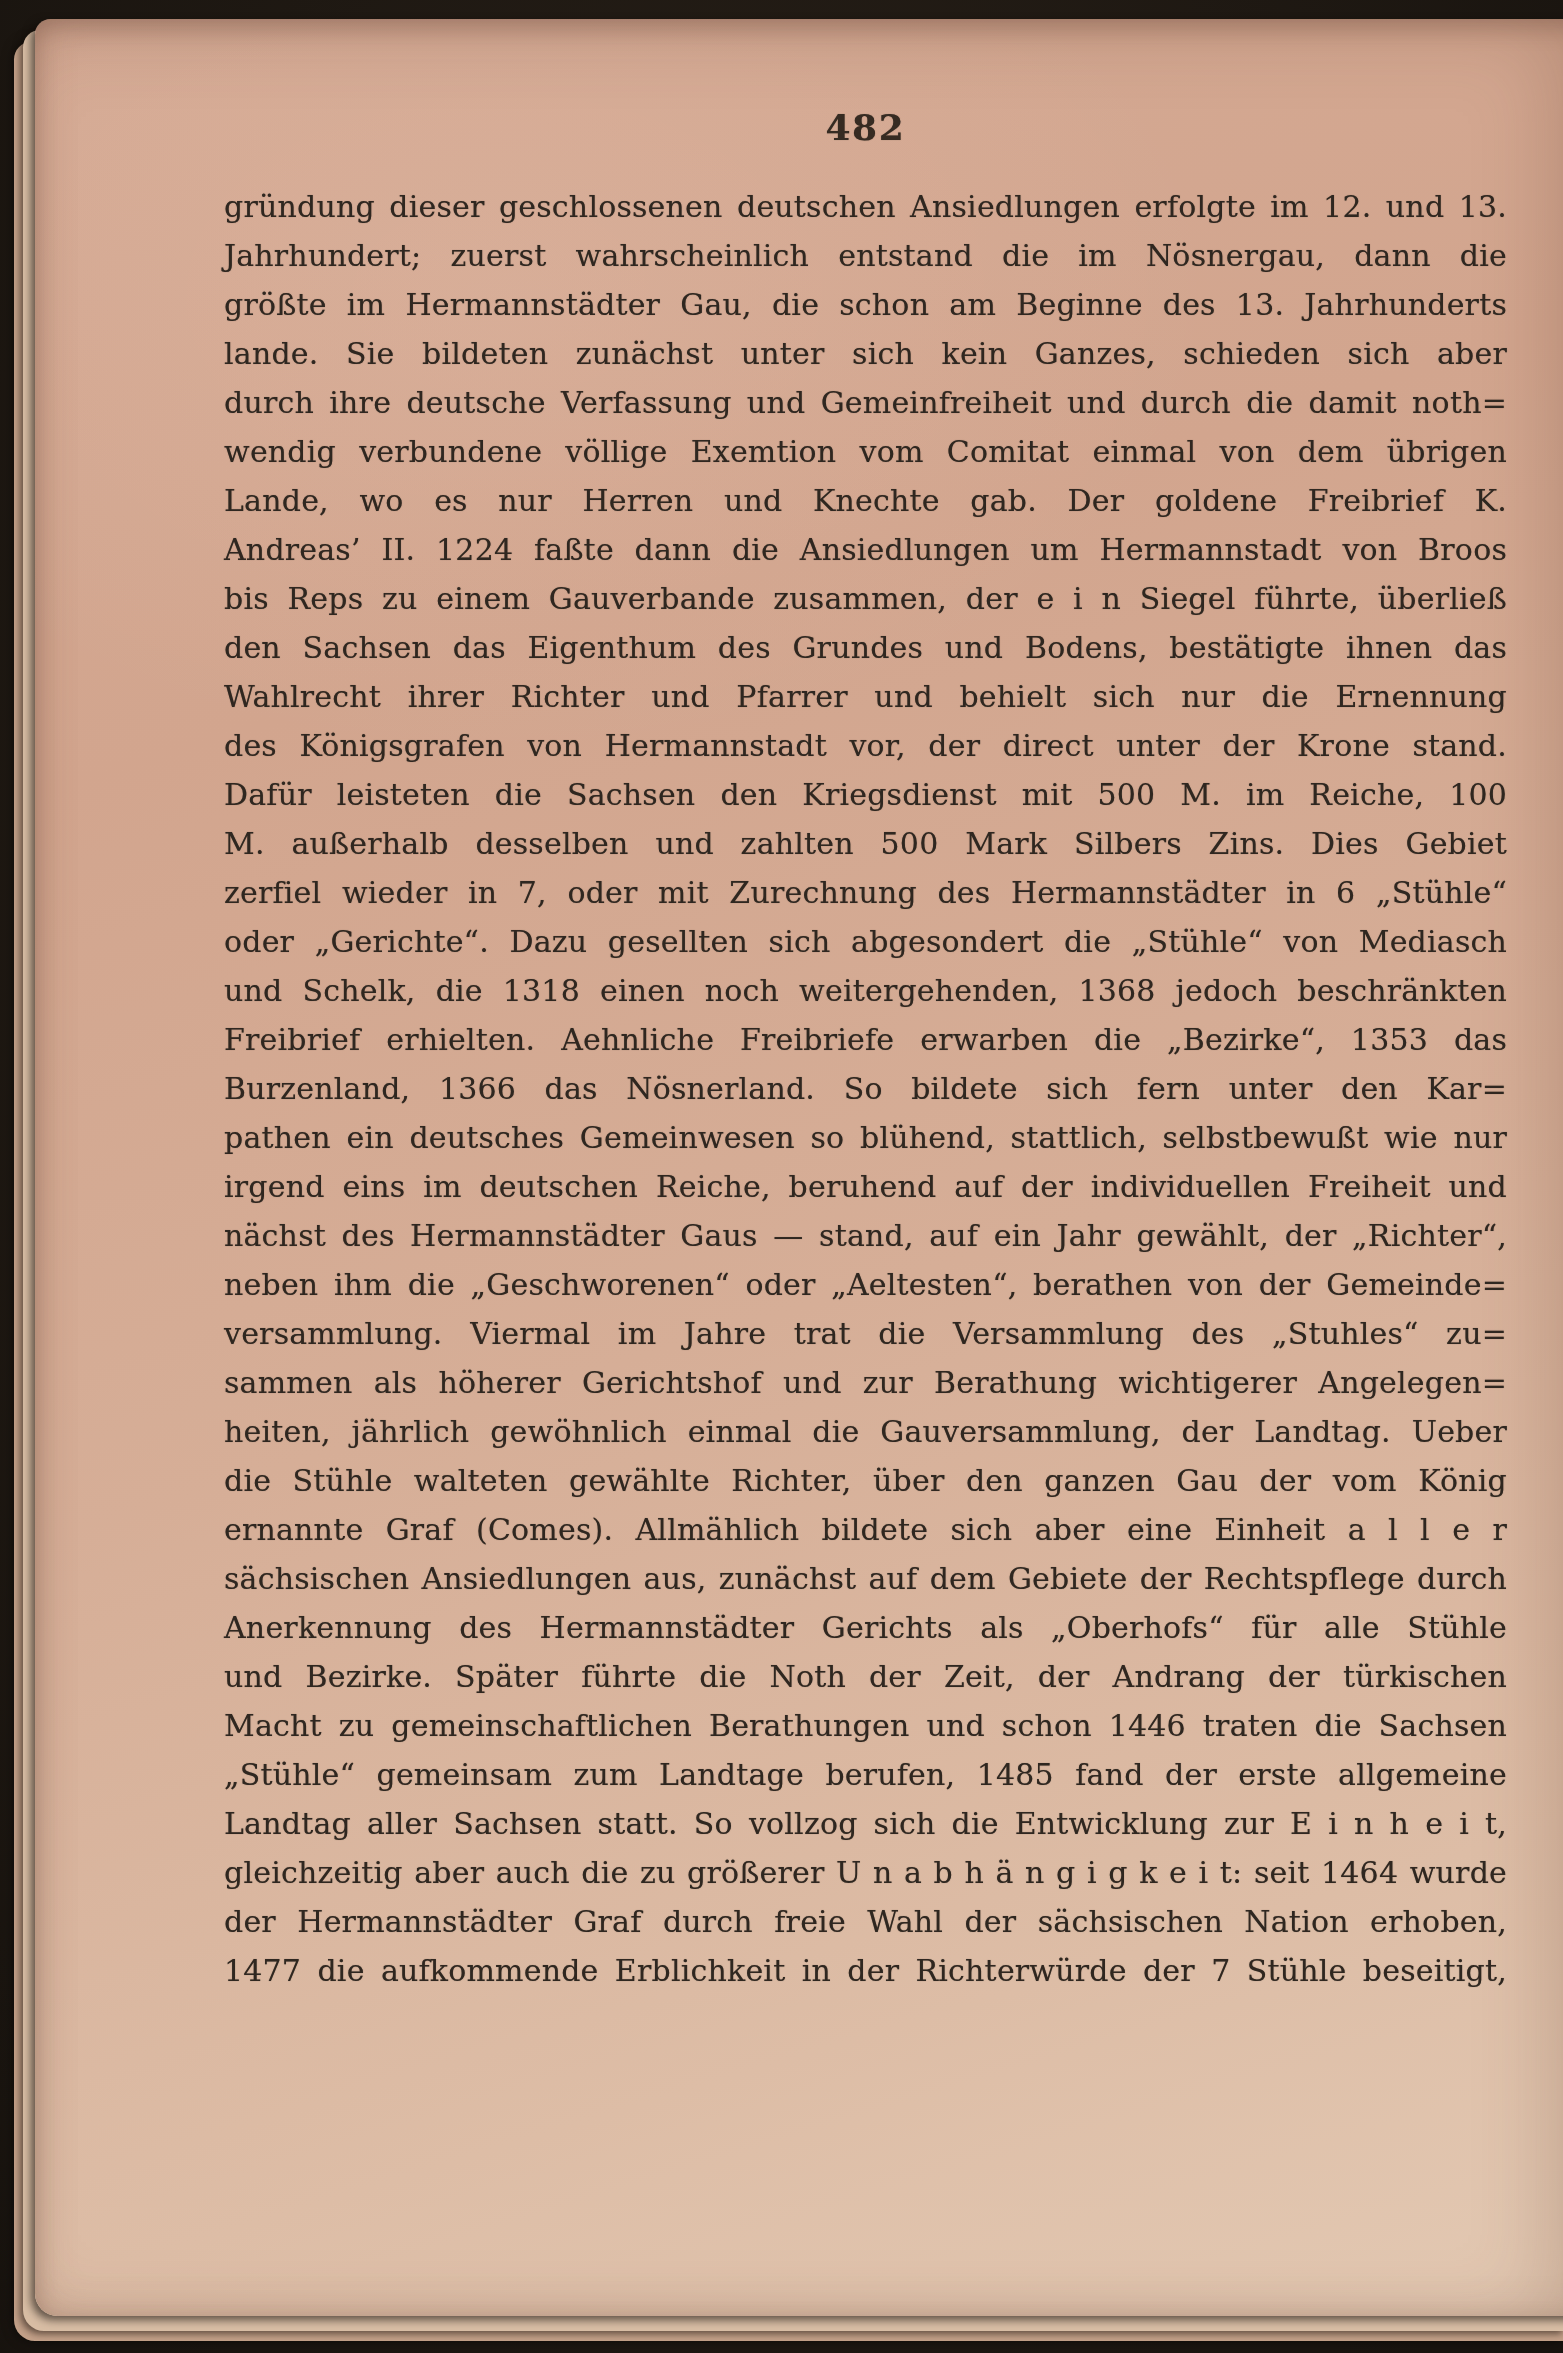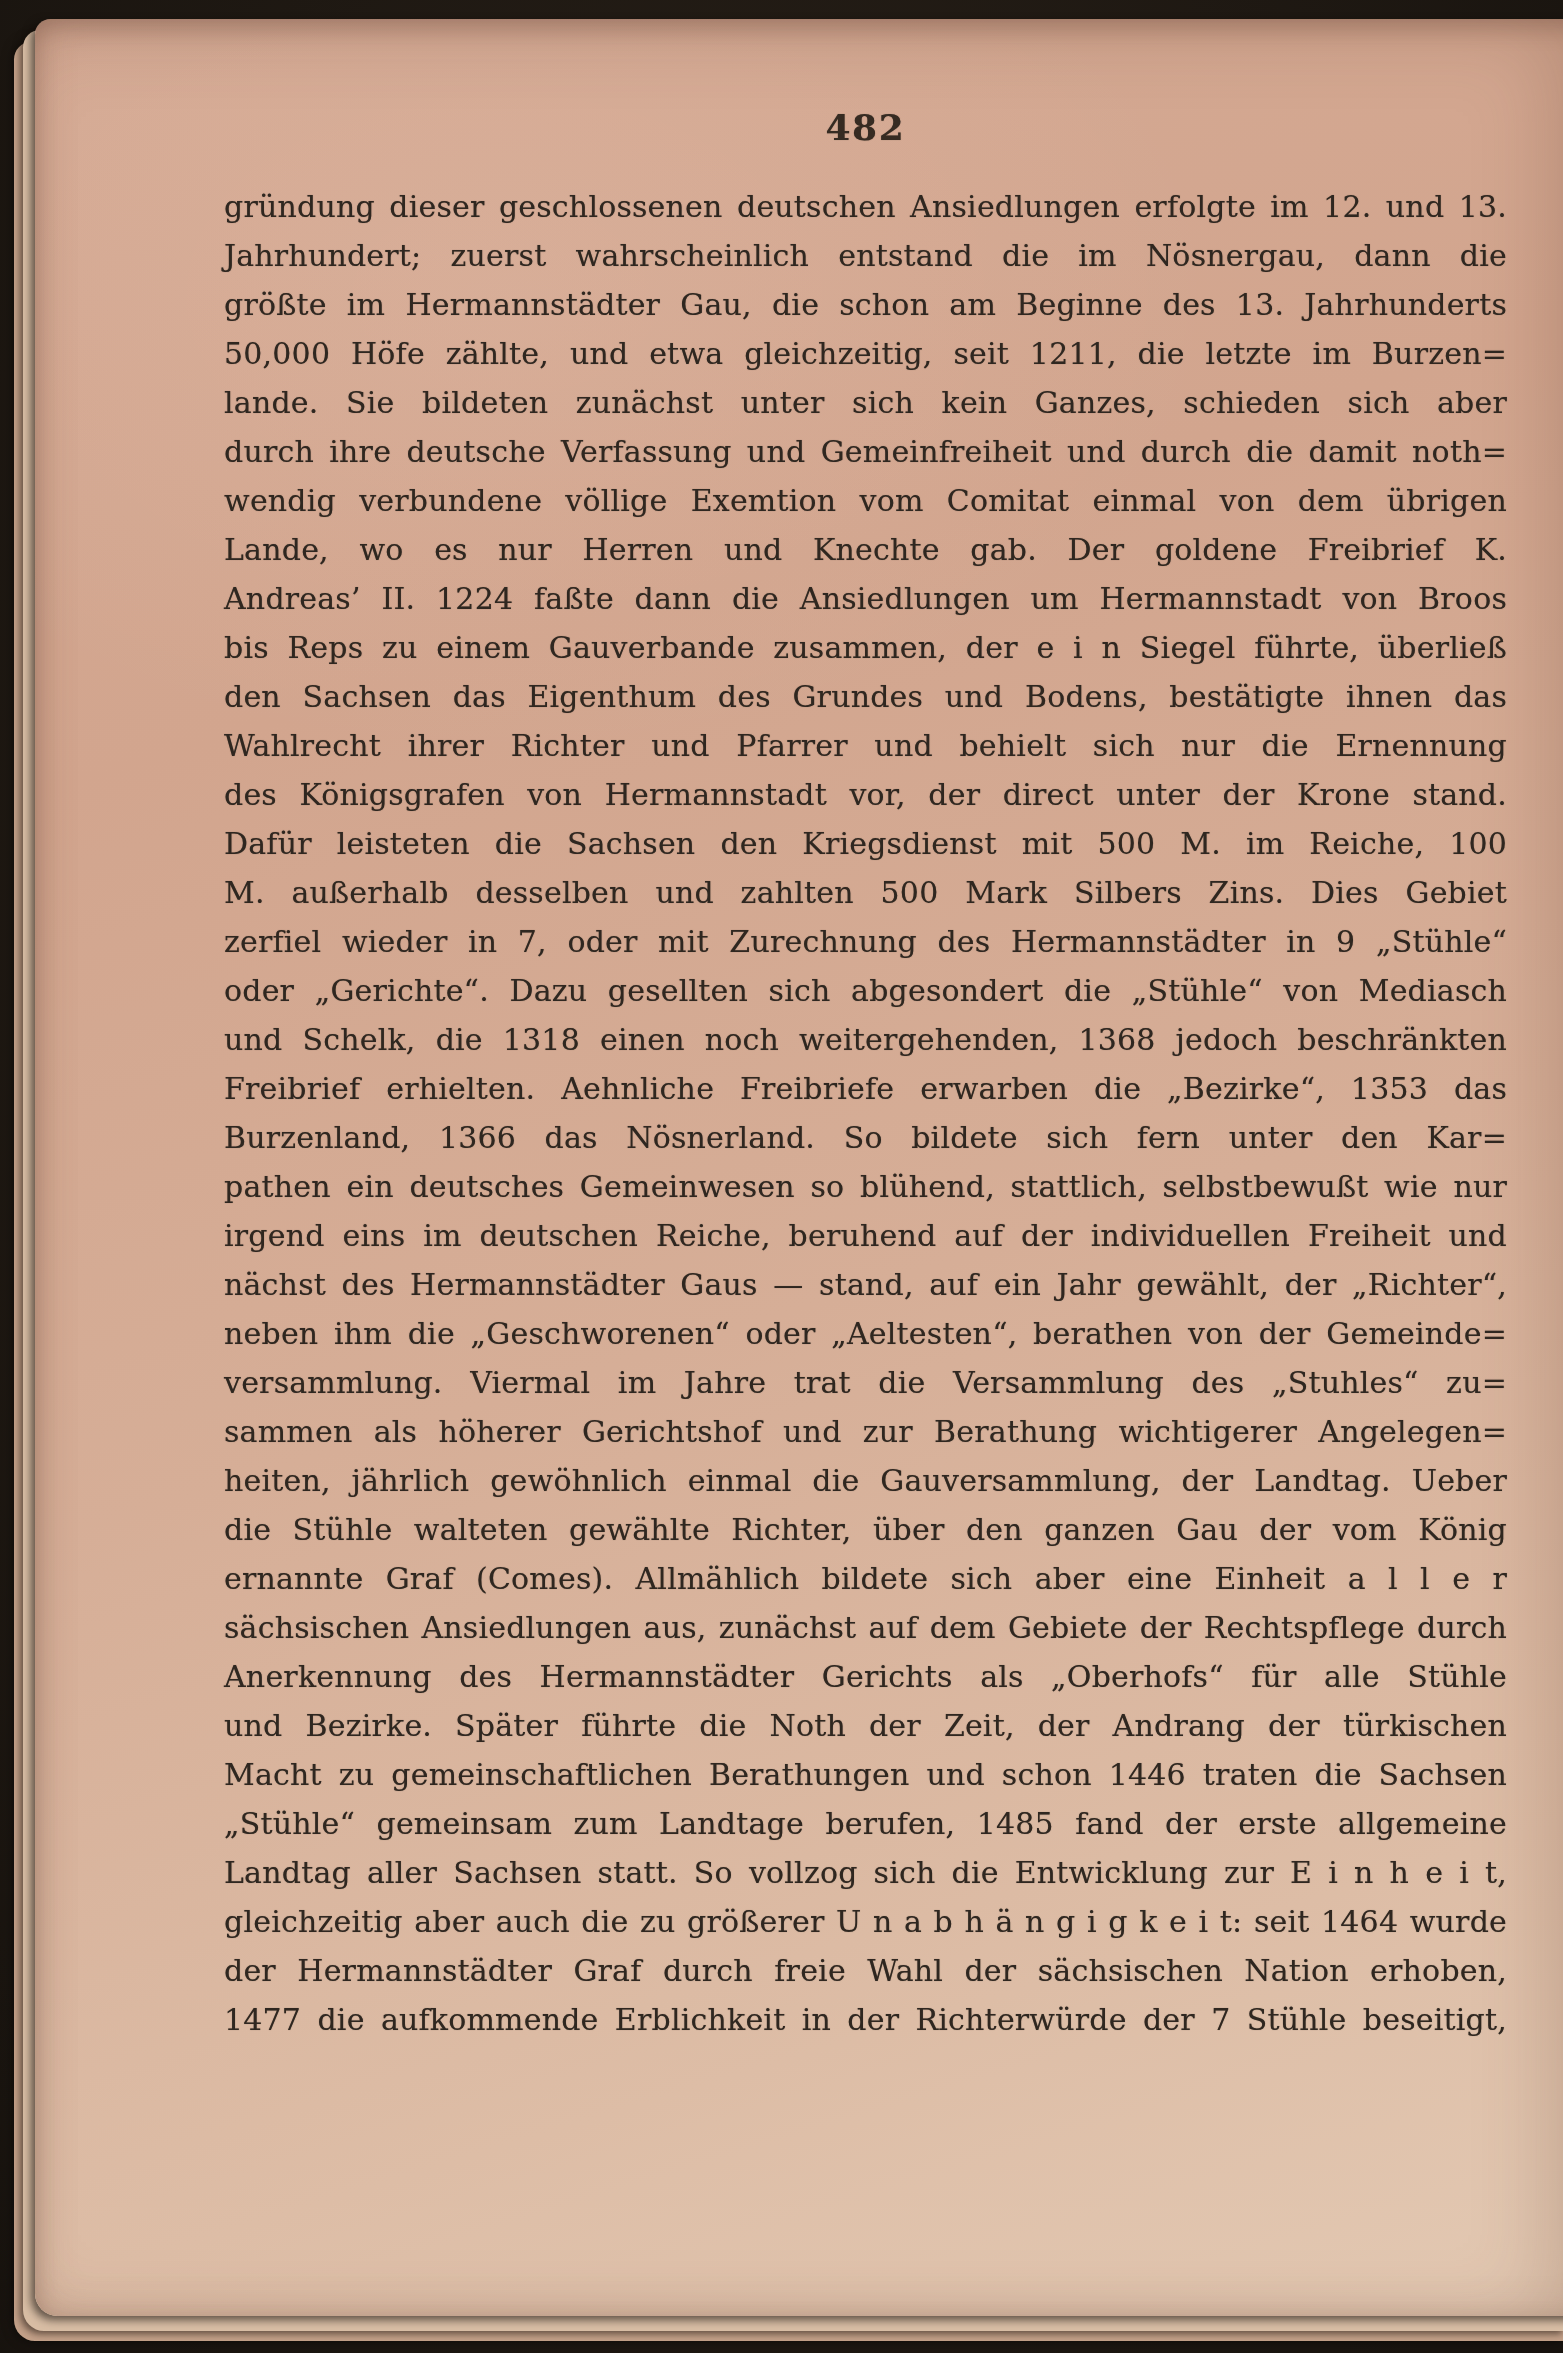--- a/index.html
+++ b/index.html
@@ -79,33 +79,32 @@
 
 <div class="scene">
   <div class="sheet sheet-b"></div>
   <div class="sheet sheet-a"></div>
   <div class="page">
     <div class="page-number">482</div>
     <div class="text-block">
       <div class="line">gründung dieser geschlossenen deutschen Ansiedlungen erfolgte im 12. und 13.</div>
       <div class="line">Jahrhundert; zuerst wahrscheinlich entstand die im Nösnergau, dann die</div>
       <div class="line">größte im Hermannstädter Gau, die schon am Beginne des 13. Jahrhunderts</div>
-      <div class="line">50,000 Höfe zählte, und etwa gleichzeitig, seit 1211, die letzte im Burzen=</div>
       <div class="line">lande. Sie bildeten zunächst unter sich kein Ganzes, schieden sich aber</div>
       <div class="line">durch ihre deutsche Verfassung und Gemeinfreiheit und durch die damit noth=</div>
       <div class="line">wendig verbundene völlige Exemtion vom Comitat einmal von dem übrigen</div>
       <div class="line">Lande, wo es nur Herren und Knechte gab. Der goldene Freibrief K.</div>
       <div class="line">Andreas’ II. 1224 faßte dann die Ansiedlungen um Hermannstadt von Broos</div>
       <div class="line">bis Reps zu einem Gauverbande zusammen, der e i n Siegel führte, überließ</div>
       <div class="line">den Sachsen das Eigenthum des Grundes und Bodens, bestätigte ihnen das</div>
       <div class="line">Wahlrecht ihrer Richter und Pfarrer und behielt sich nur die Ernennung</div>
       <div class="line">des Königsgrafen von Hermannstadt vor, der direct unter der Krone stand.</div>
       <div class="line">Dafür leisteten die Sachsen den Kriegsdienst mit 500 M. im Reiche, 100</div>
       <div class="line">M. außerhalb desselben und zahlten 500 Mark Silbers Zins. Dies Gebiet</div>
-      <div class="line">zerfiel wieder in 7, oder mit Zurechnung des Hermannstädter in 9 „Stühle“</div>
+      <div class="line">zerfiel wieder in 7, oder mit Zurechnung des Hermannstädter in 6 „Stühle“</div>
       <div class="line">oder „Gerichte“. Dazu gesellten sich abgesondert die „Stühle“ von Mediasch</div>
       <div class="line">und Schelk, die 1318 einen noch weitergehenden, 1368 jedoch beschränkten</div>
       <div class="line">Freibrief erhielten. Aehnliche Freibriefe erwarben die „Bezirke“, 1353 das</div>
       <div class="line">Burzenland, 1366 das Nösnerland. So bildete sich fern unter den Kar=</div>
       <div class="line">pathen ein deutsches Gemeinwesen so blühend, stattlich, selbstbewußt wie nur</div>
       <div class="line">irgend eins im deutschen Reiche, beruhend auf der individuellen Freiheit und</div>
       <div class="line">nächst des Hermannstädter Gaus — stand, auf ein Jahr gewählt, der „Richter“,</div>
       <div class="line">neben ihm die „Geschworenen“ oder „Aeltesten“, berathen von der Gemeinde=</div>
       <div class="line">versammlung. Viermal im Jahre trat die Versammlung des „Stuhles“ zu=</div>
       <div class="line">sammen als höherer Gerichtshof und zur Berathung wichtigerer Angelegen=</div>

